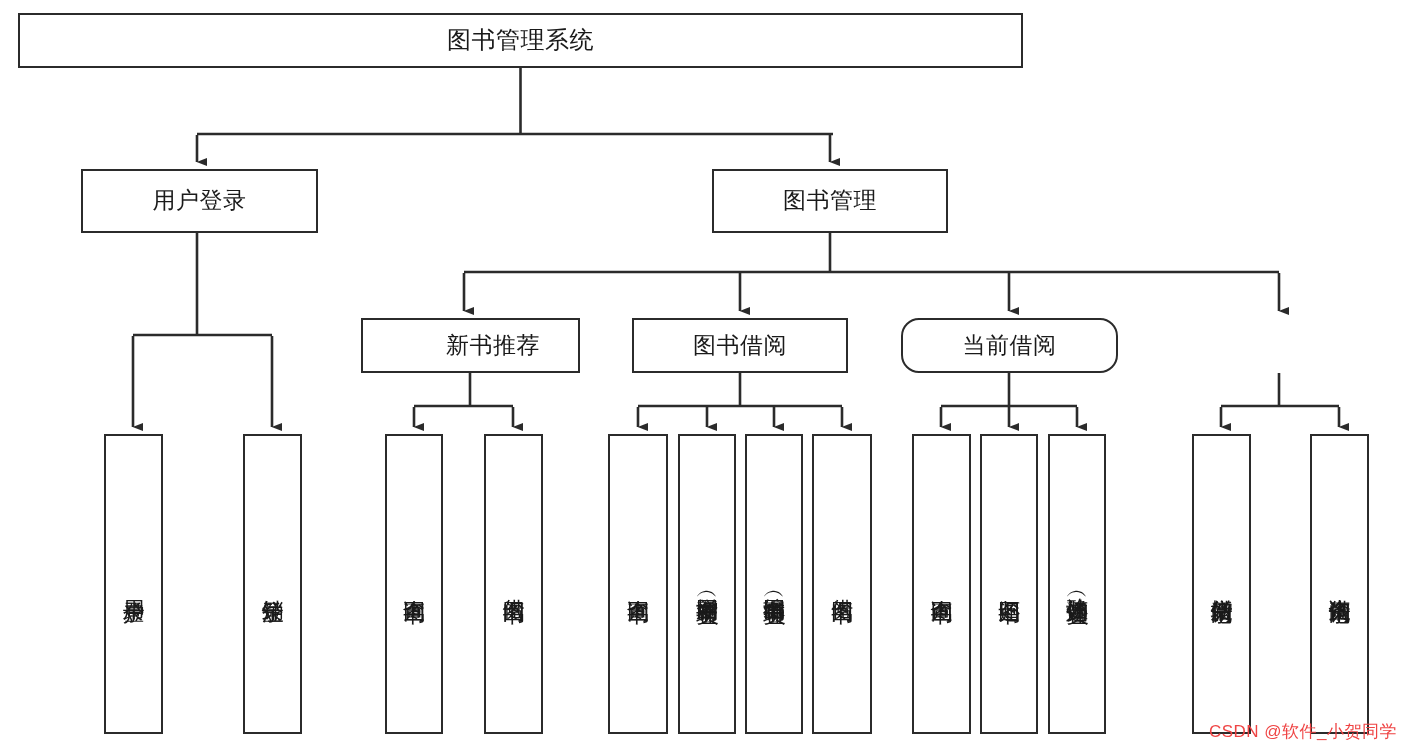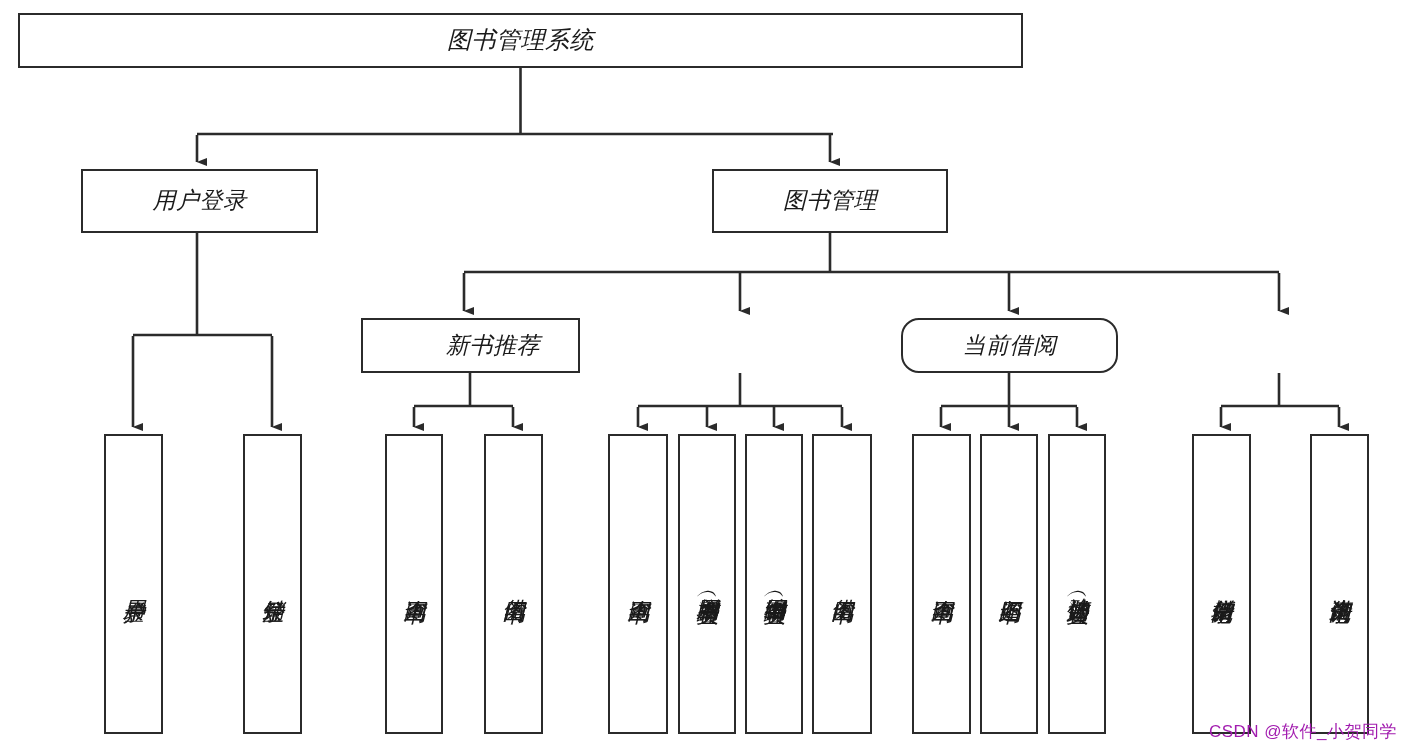--- a/index.html
+++ b/index.html
@@ -35,21 +35,20 @@
     align-items: center;
     justify-content: center;
     z-index: 3;
   }
   .node-label {
     font-size: 23px;
     line-height: 1.12;
     letter-spacing: 0.5px;
     color: #1a1a1a;
     white-space: nowrap;
-    font-style: italic;
   }
   .node.leaf {
     align-items: center;
     justify-content: center;
   }
   .node.leaf .node-label {
     writing-mode: vertical-rl;
     text-orientation: upright;
     font-size: 22px;
     line-height: 1.30;
@@ -58,21 +57,21 @@
     max-height: 260px;
   }
   .node.root .node-label {
     font-size: 24px;
   }
   #watermark {
     position: absolute;
     right: 8px;
     bottom: 4px;
     font-size: 17px;
-    color: #a21caf;
+    color: #ef4444;
     letter-spacing: 0.5px;
     white-space: nowrap;
     z-index: 5;
   }
 </style>
 </head>
 <body>
 
 <div id="canvas">
 
@@ -133,20 +132,23 @@
   <div class="node" style="left:81px; top:169px; width:237px; height:64px;">
     <span class="node-label">用户登录</span>
   </div>
   <div class="node" style="left:712px; top:169px; width:236px; height:64px;">
     <span class="node-label">图书管理</span>
   </div>
 
   <div class="node" style="left:361px; top:318px; width:219px; height:55px;padding-left:45px;">
     <span class="node-label">新书推荐</span>
   </div>
+  <div class="node" style="left:632px; top:318px; width:216px; height:55px;">
+    <span class="node-label">图书借阅</span>
+  </div>
   <div class="node" style="left:901px; top:318px; width:217px; height:55px;border-radius:18px;">
     <span class="node-label">当前借阅</span>
   </div>
 
   <div class="node leaf" style="left:104px; top:434px; width:59px; height:300px;">
     <span class="node-label">用户登录</span>
   </div>
   <div class="node leaf" style="left:243px; top:434px; width:59px; height:300px;">
     <span class="node-label">注销登录</span>
   </div>

